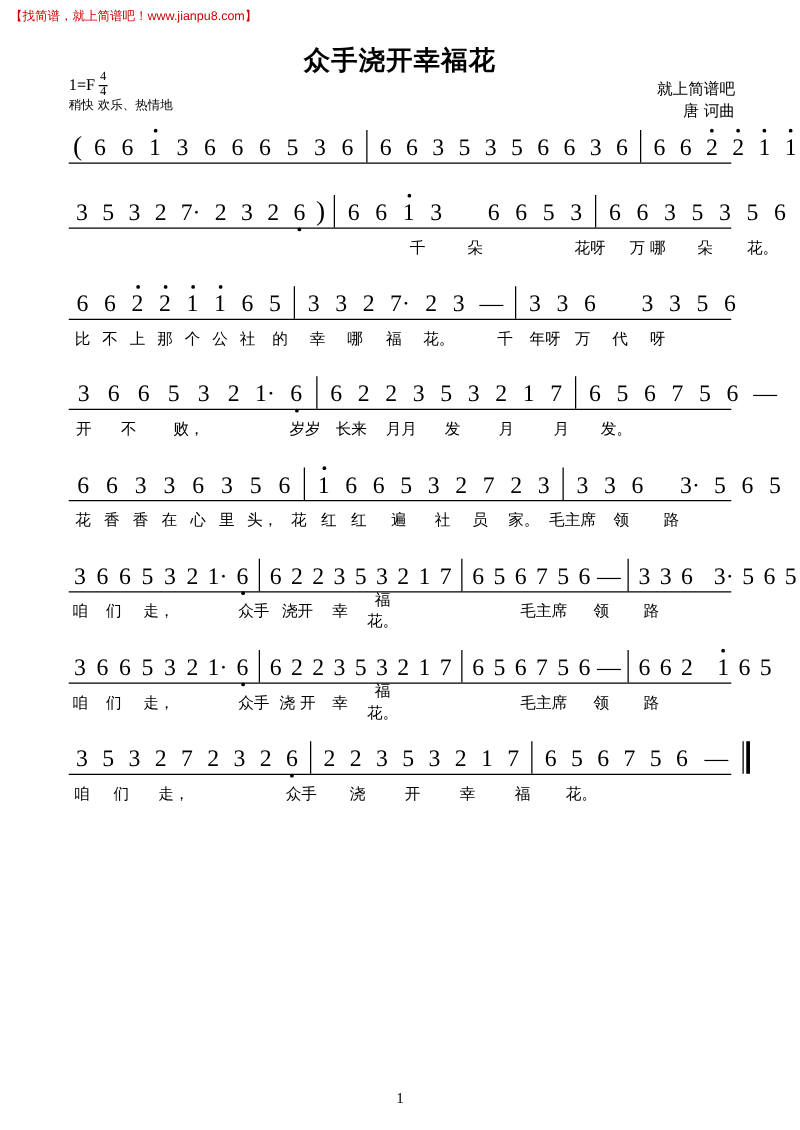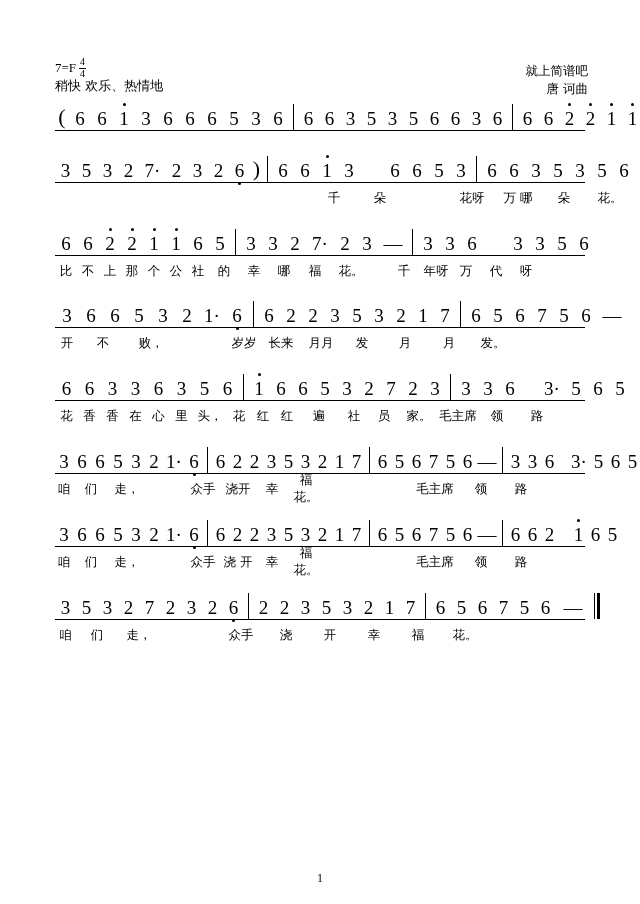--- a/index.html
+++ b/index.html
@@ -65,21 +65,21 @@
     padding: 0 1px;
   }
   .key-sig .frac .den {
     display: block;
     padding: 0 1px;
   }
   .tempo {
     position: absolute;
     left: 55px;
     top: 77px;
-    font-size: 13px;
+    font-size: 10px;
     font-family: "DejaVu Sans", sans-serif;
   }
   .composer {
     position: absolute;
     right: 52px;
     top: 62px;
     text-align: right;
     font-size: 12.5px;
     font-family: "DejaVu Sans", sans-serif;
     line-height: 1.45;
@@ -186,24 +186,26 @@
     text-align: center;
     font-size: 12px;
     font-family: "Liberation Serif", serif;
   }
 </style>
 </head>
 <body>
 
 <div class="page">
 
-
+  <div class="watermark">【找简谱，就上简谱吧！www.jianpu8.com】</div>
+
+  <div class="title">众手浇开幸福花</div>
 
   <div class="key-sig">
-    <span>7=F</span><span class="frac"><span class="num">4</span><span class="den">4</span></span>
+    <span>1=F</span><span class="frac"><span class="num">4</span><span class="den">4</span></span>
   </div>
 
   <div class="tempo">稍快 欢乐、热情地</div>
 
   <div class="composer">
     <div>就上简谱吧</div>
     <div>唐  诃曲</div>
   </div>
 
   <div class="system" style="top:100px;">

